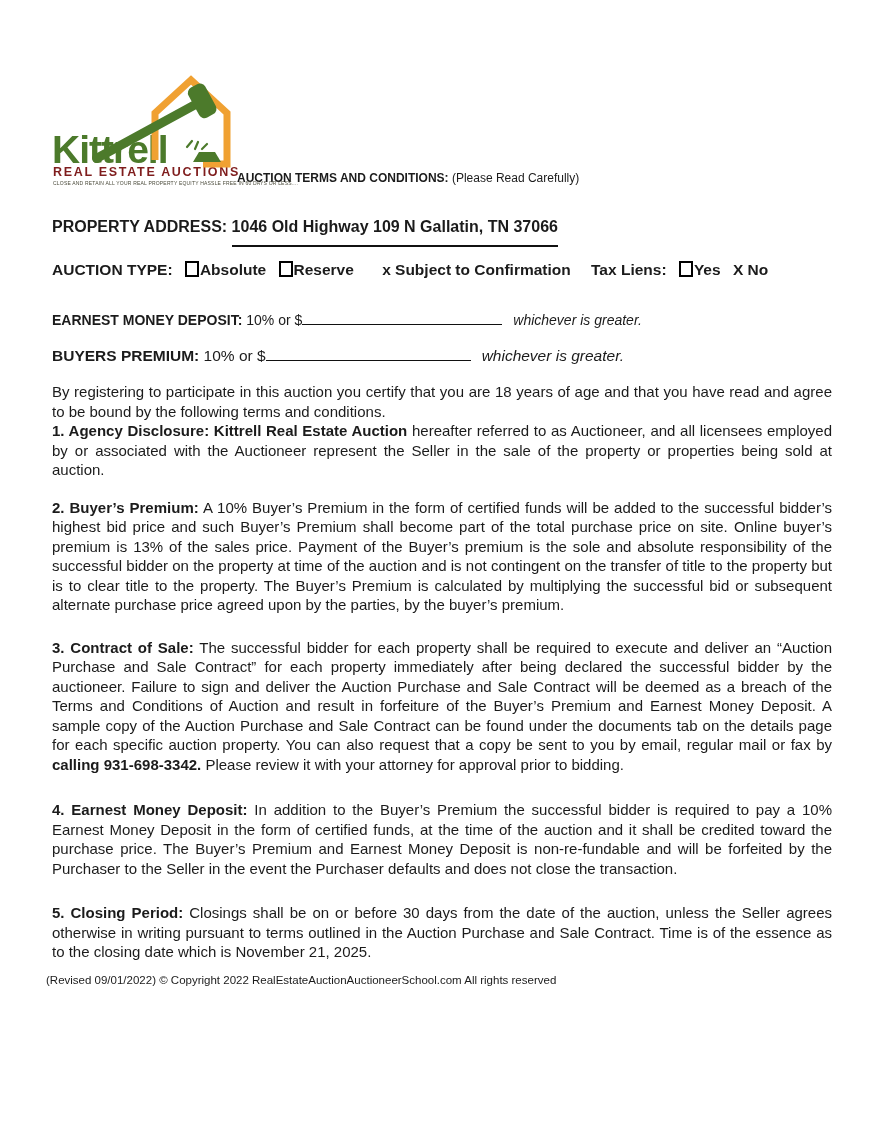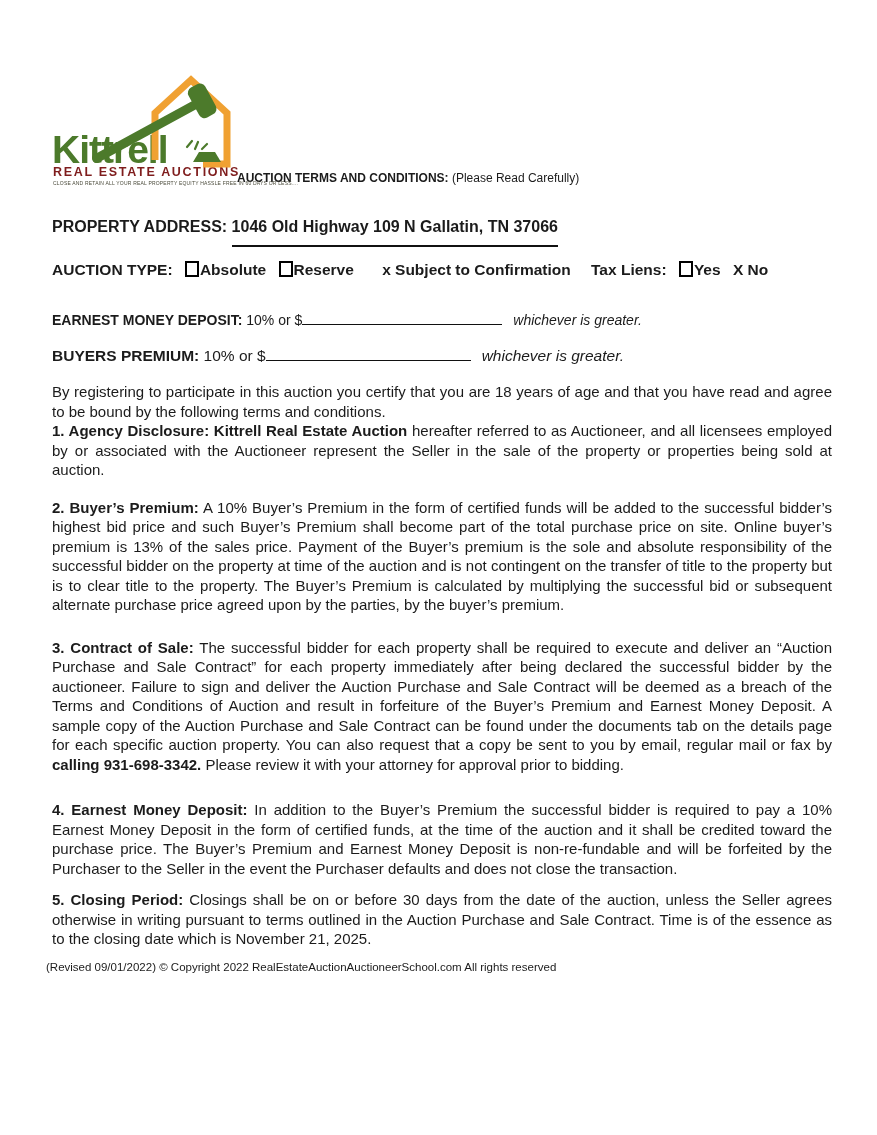--- a/index.html
+++ b/index.html
@@ -40,21 +40,21 @@
   .g16 { margin-left:16px; }
   .blank { display:inline-block; border-bottom:1.6px solid #111; height:14px; }
   .w200 { width:200px; } .w205 { width:205px; } .w58 { width:58px; margin:0 8px; }
   .note { font-style:italic; margin-left:11px; }
   
   .para { font-size:15px; line-height:19.5px; text-align:justify; }
   .p1 { margin-top:17px; }
   .p2 { margin-top:18px; }
   .p3 { margin-top:23px; }
   .p4 { margin-top:26px; }
-  .p5 { margin-top:12px; }
+  .p5 { margin-top:25px; }
   
   .page-line { margin-top:25px; text-align:center; font-size:16px; }
   .copyright { margin-top:12px; margin-left:-6px; font-size:11.5px; }
 </style>
 </head>
 <body>
 
 <div class="page">
 
   <div class="logo">

